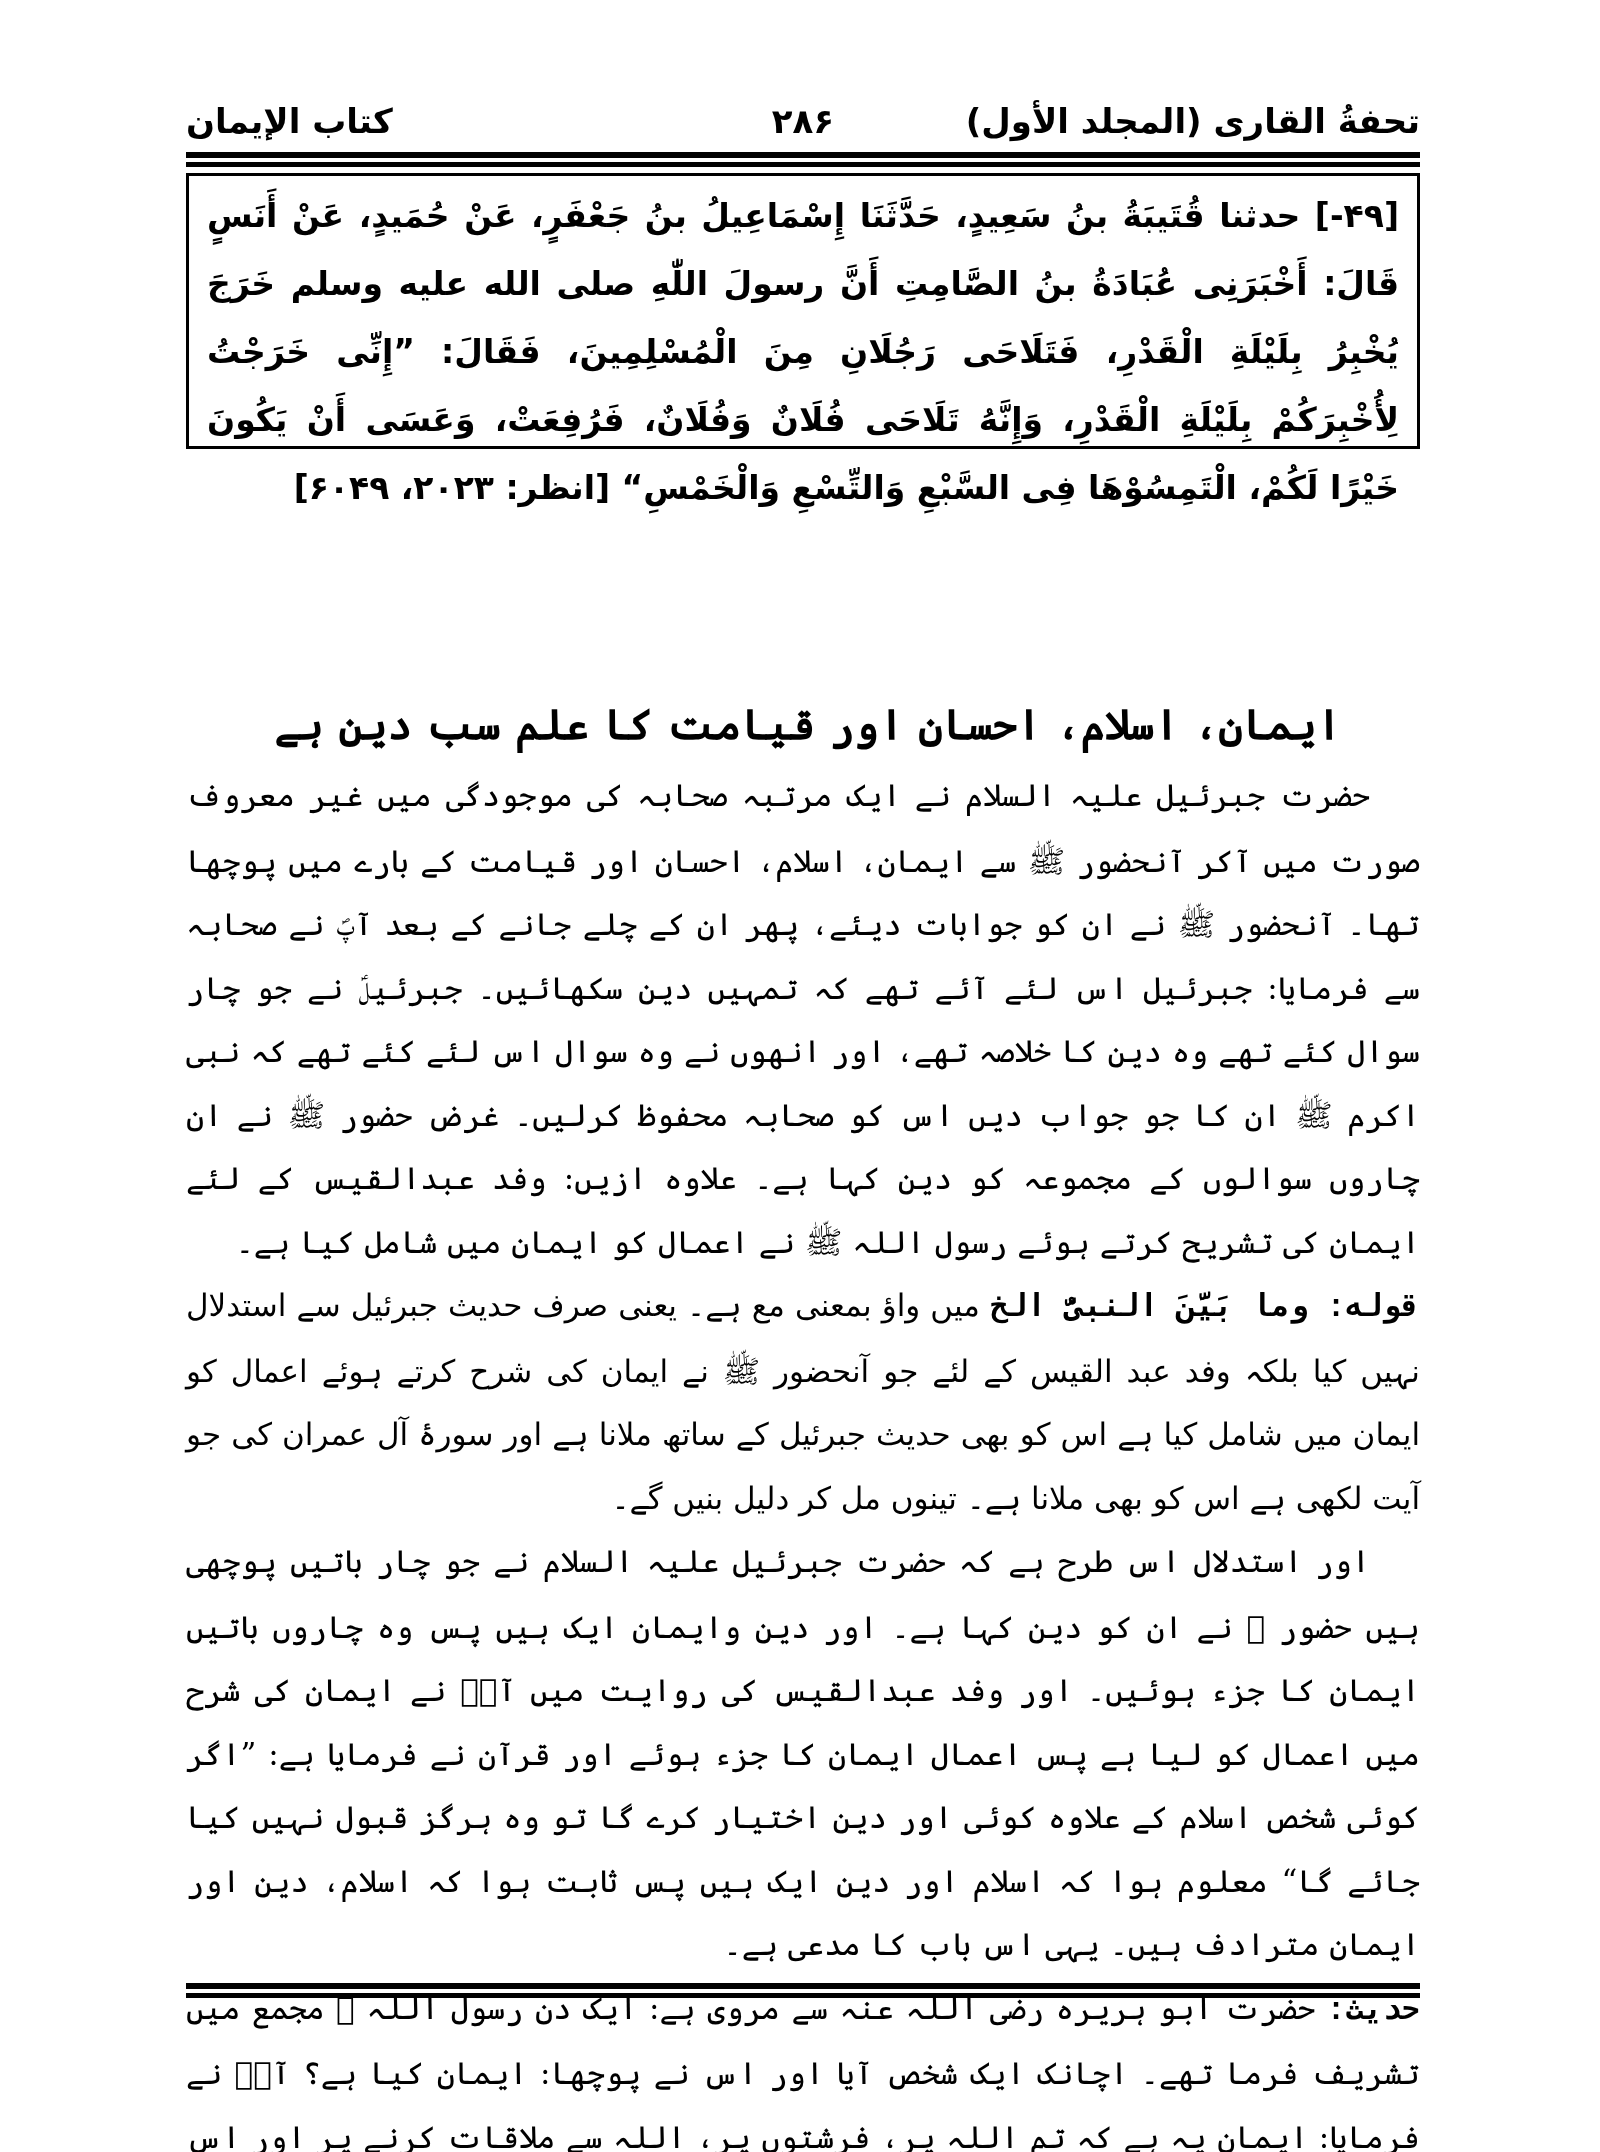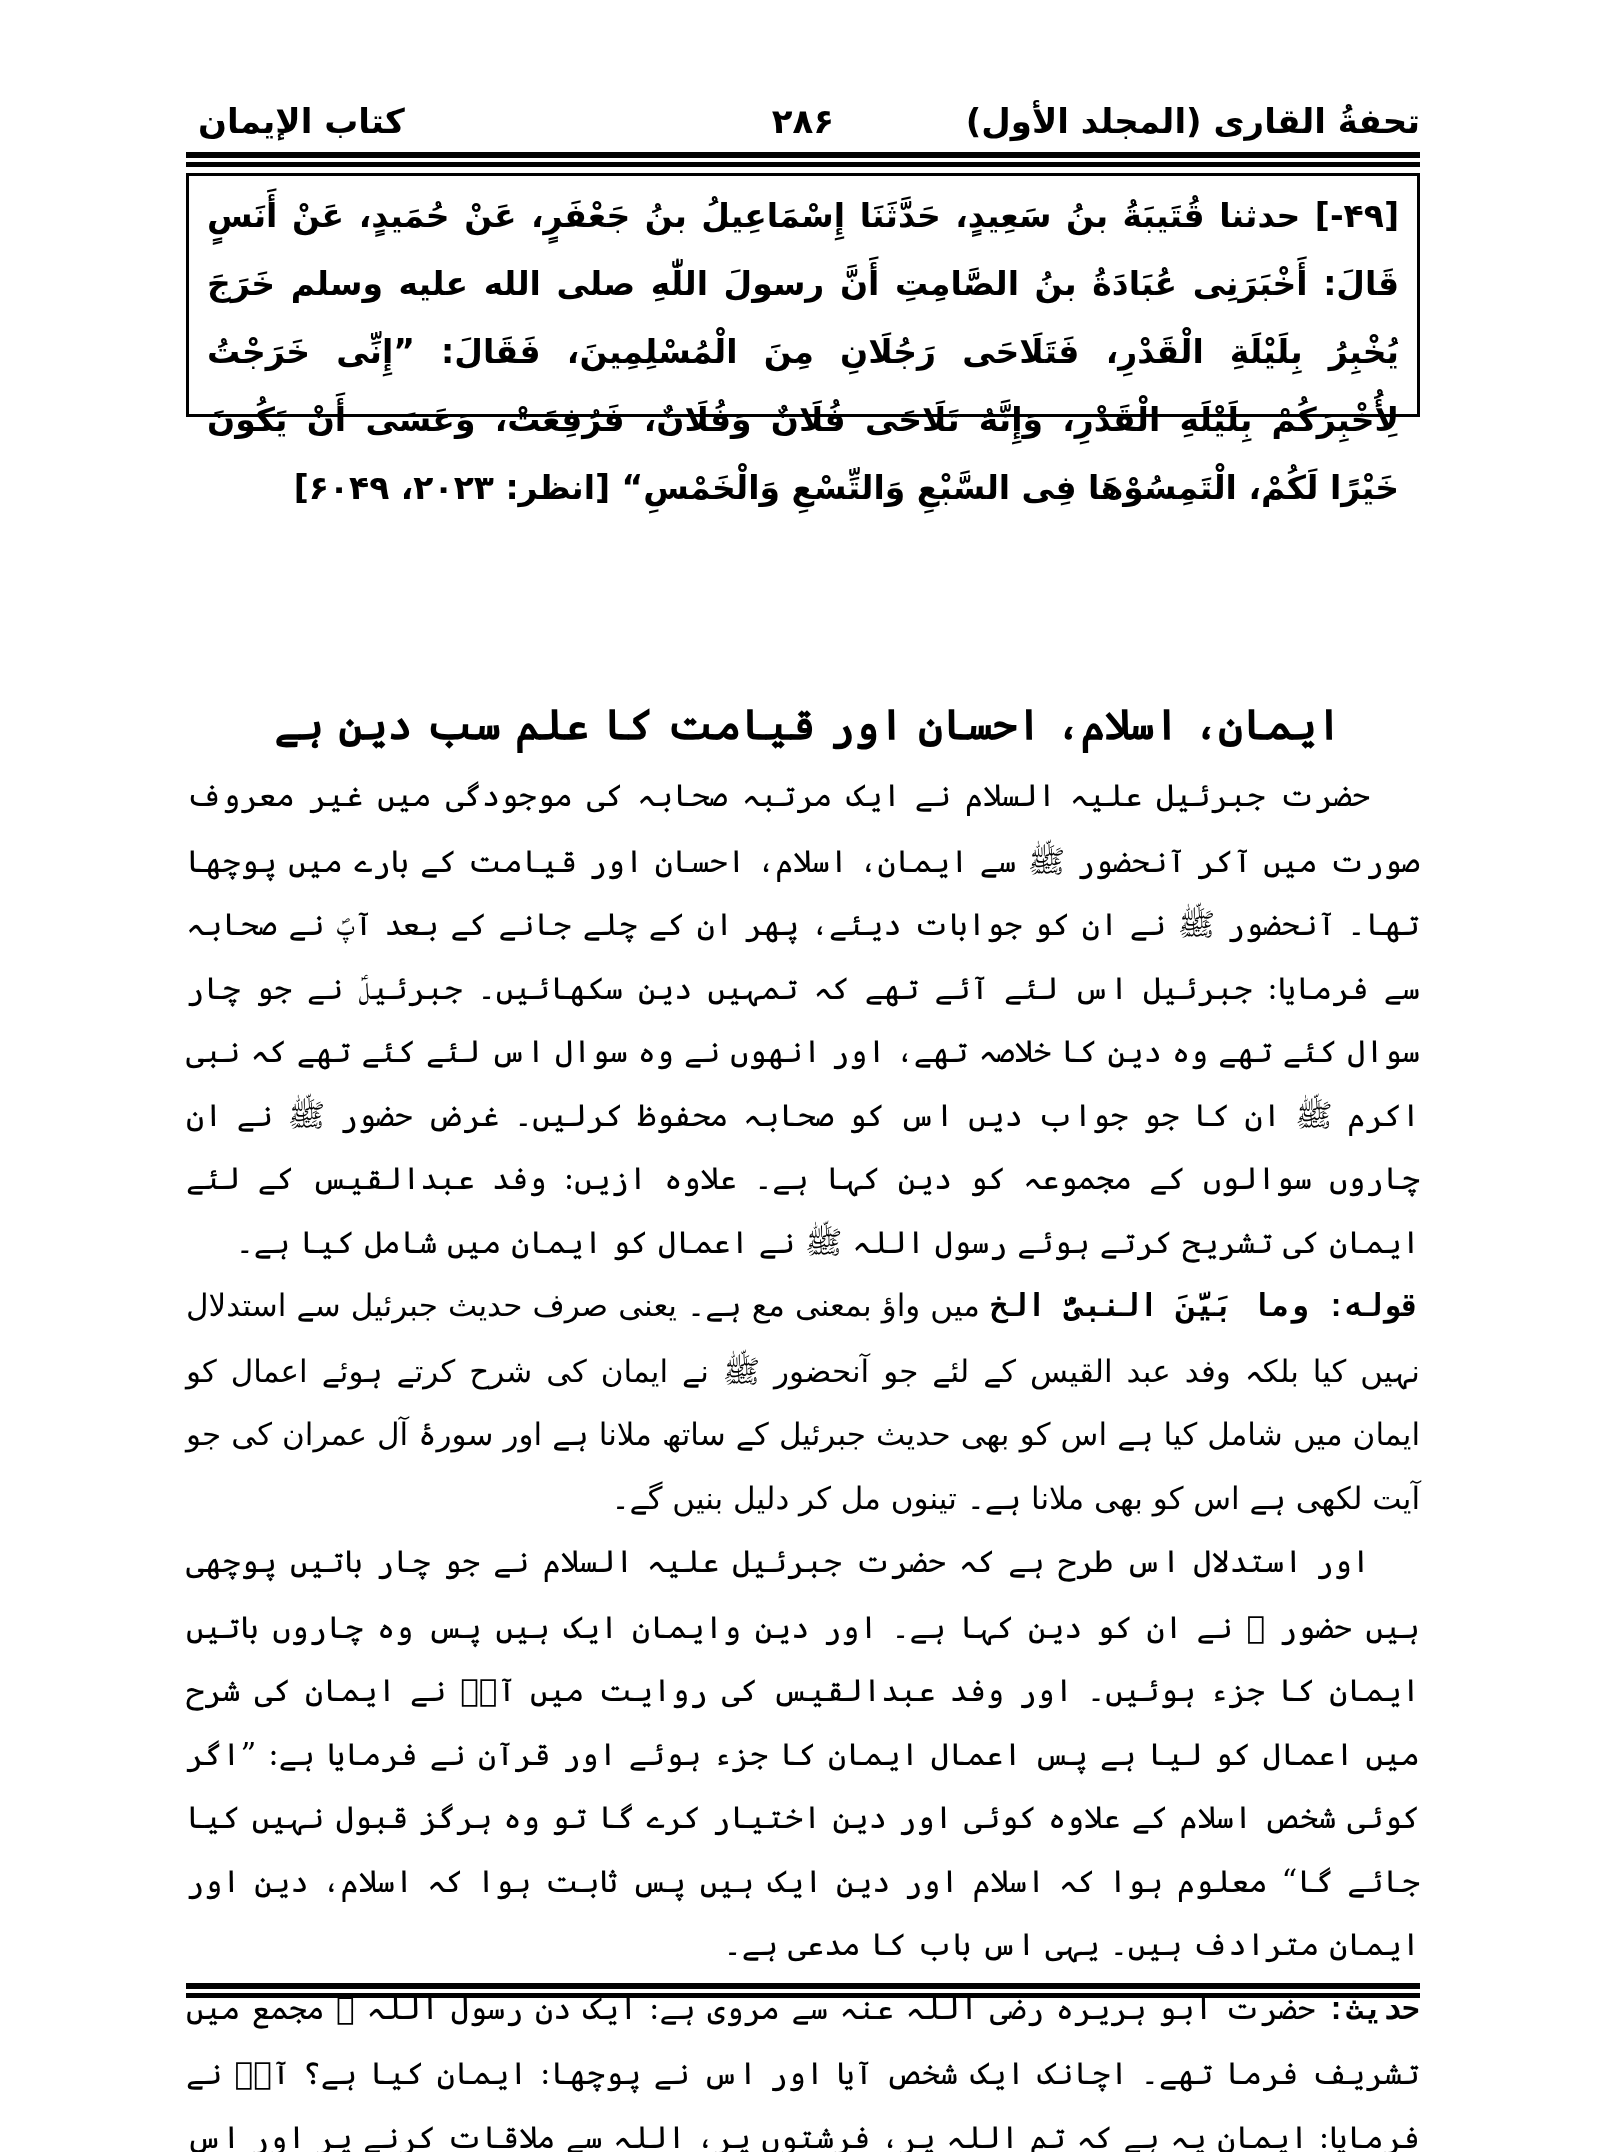--- a/index.html
+++ b/index.html
@@ -1,23 +1,23 @@
 <!DOCTYPE html>
 <html><head>
 <meta charset="utf-8">
 <style>
   html, body { margin: 0; padding: 0; background: #ffffff; }
   body { width: 1600px; height: 2152px; position: relative; overflow: hidden; color: #000; }
   .page { position: absolute; left: 186px; width: 1234px; top: 0; height: 2152px; }
   .running-head { position: absolute; top: 96px; left: 0; right: 0; height: 50px; direction: rtl; font-family: "DejaVu Sans", sans-serif; font-weight: bold; font-size: 34px; line-height: 50px; }
   .rh-right { position: absolute; right: 0; top: 0; }
   .rh-center { position: absolute; left: 0; right: 0; text-align: center; top: 0; }
-  .rh-left { position: absolute; left: 0; top: 0; margin-left: 12px; }
+  .rh-left { position: absolute; left: 0; top: 0; }
   .rule { position: absolute; left: 0; right: 0; background: #000; }
-  .hadith-box { position: absolute; top: 173px; left: 0; right: 0; height: 244px; border: 3px solid #000; box-sizing: border-box; padding: 6px 18px 0 18px; }
+  .hadith-box { position: absolute; top: 173px; left: 0; right: 0; height: 276px; border: 3px solid #000; box-sizing: border-box; padding: 6px 18px 0 18px; }
   .hadith-text { direction: rtl; text-align: justify; text-align-last: right; font-family: "DejaVu Sans", sans-serif; font-weight: bold; font-size: 33px; line-height: 68px; margin: 0; }
   .ar-heading { position: absolute; left: 0; right: 0; direction: rtl; text-align: center; font-family: "DejaVu Sans", sans-serif; font-weight: bold; font-size: 38px; line-height: 60px; margin: 0; }
   .ur-heading { position: absolute; left: 10px; right: 0; top: 690px; direction: rtl; text-align: center; font-family: "DejaVu Serif", serif; font-weight: bold; font-size: 42px; line-height: 70px; margin: 0; }
   .body { position: absolute; top: 764px; left: 0; right: 0; direction: rtl; font-family: "DejaVu Serif", serif; font-size: 31px; line-height: 63.5px; }
   .para { margin: 0; text-align: justify; text-indent: 0; }
   .para.indent { text-indent: 50px; }
   .kw { font-family: Liberation Mono, monospace; font-weight: bold; }
 </style>
 </head>
 <body>

